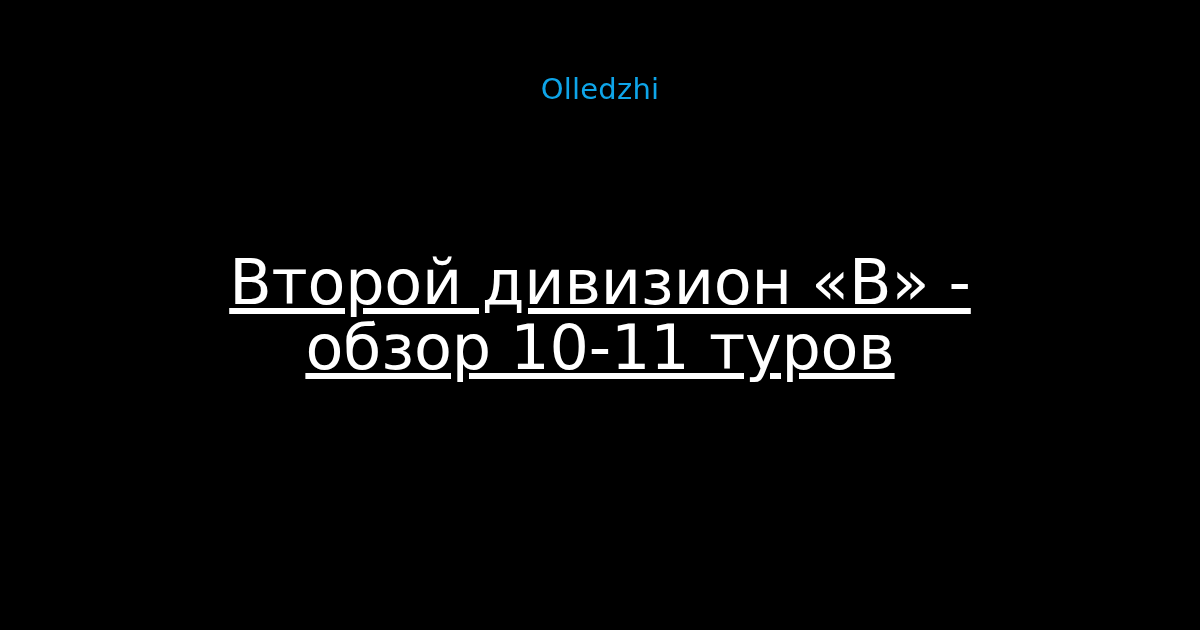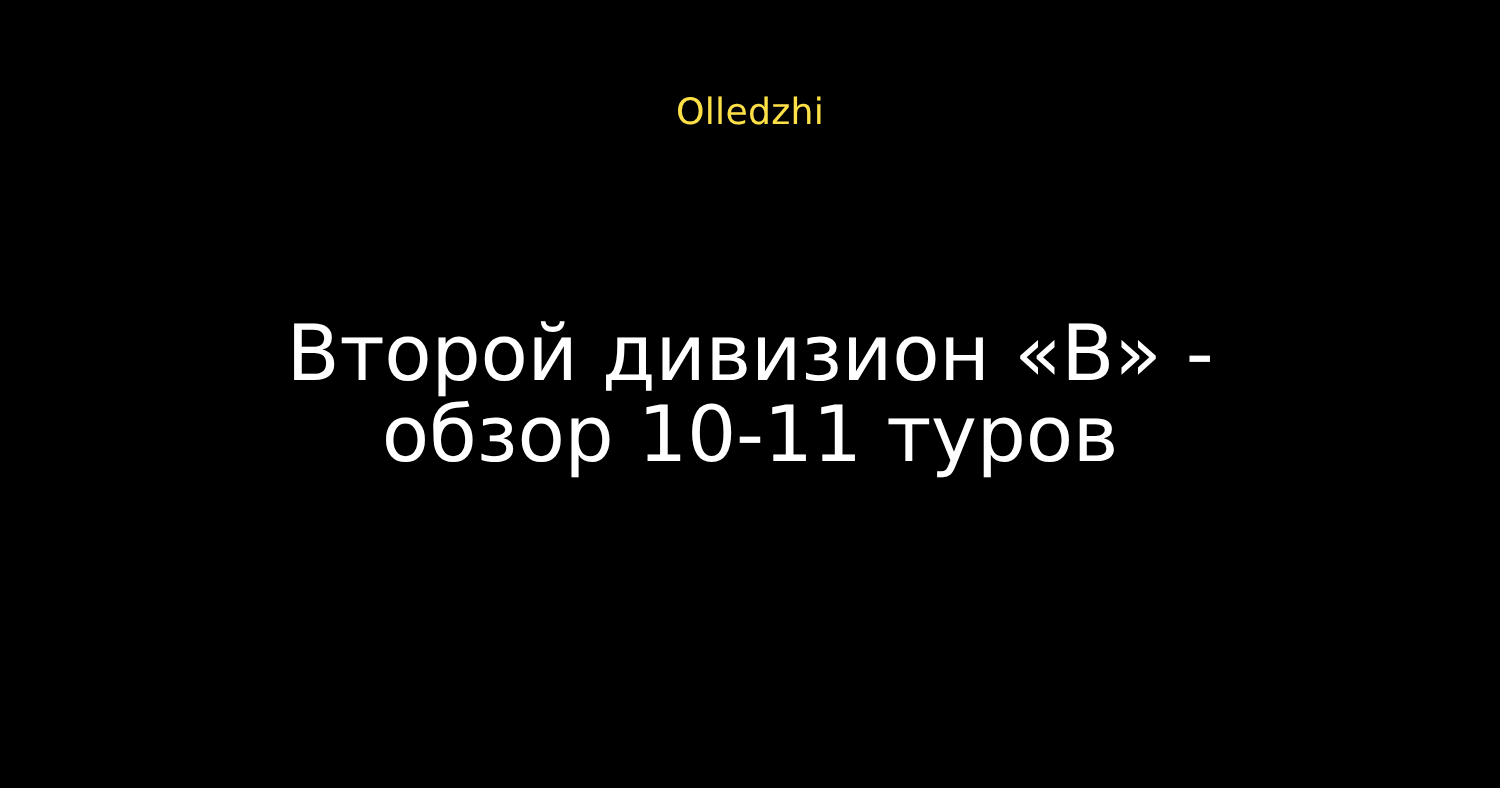--- a/index.html
+++ b/index.html
@@ -37,21 +37,21 @@
     justify-content: center;
     box-sizing: border-box;
     padding-bottom: 16px;
   }
 
   .brand-name {
     font-family: "DejaVu Sans", "Liberation Sans", sans-serif;
     font-size: 29px;
     font-weight: 400;
     line-height: 1;
-    color: #fde047;
+    color: #0ea5e9;
     letter-spacing: 0.2px;
     white-space: nowrap;
   }
 
   
   .headline-block {
     position: absolute;
     top: 0;
     left: 0;
     width: 1200px;
@@ -69,20 +69,21 @@
     font-weight: 400;
     line-height: 65px;
     color: #ffffff;
     text-align: center;
     max-width: 925px;
     margin: 17px;
     letter-spacing: -0.2px;
     word-wrap: break-word;
     font-feature-settings: "onum" 1;
     font-variant-numeric: oldstyle-nums;
+    text-decoration: underline;
   }
 </style>
 </head>
 <body>
 
 <div class="og-card">
 
   <div class="brand-row">
     <span class="brand-name">Olledzhi</span>
   </div>

